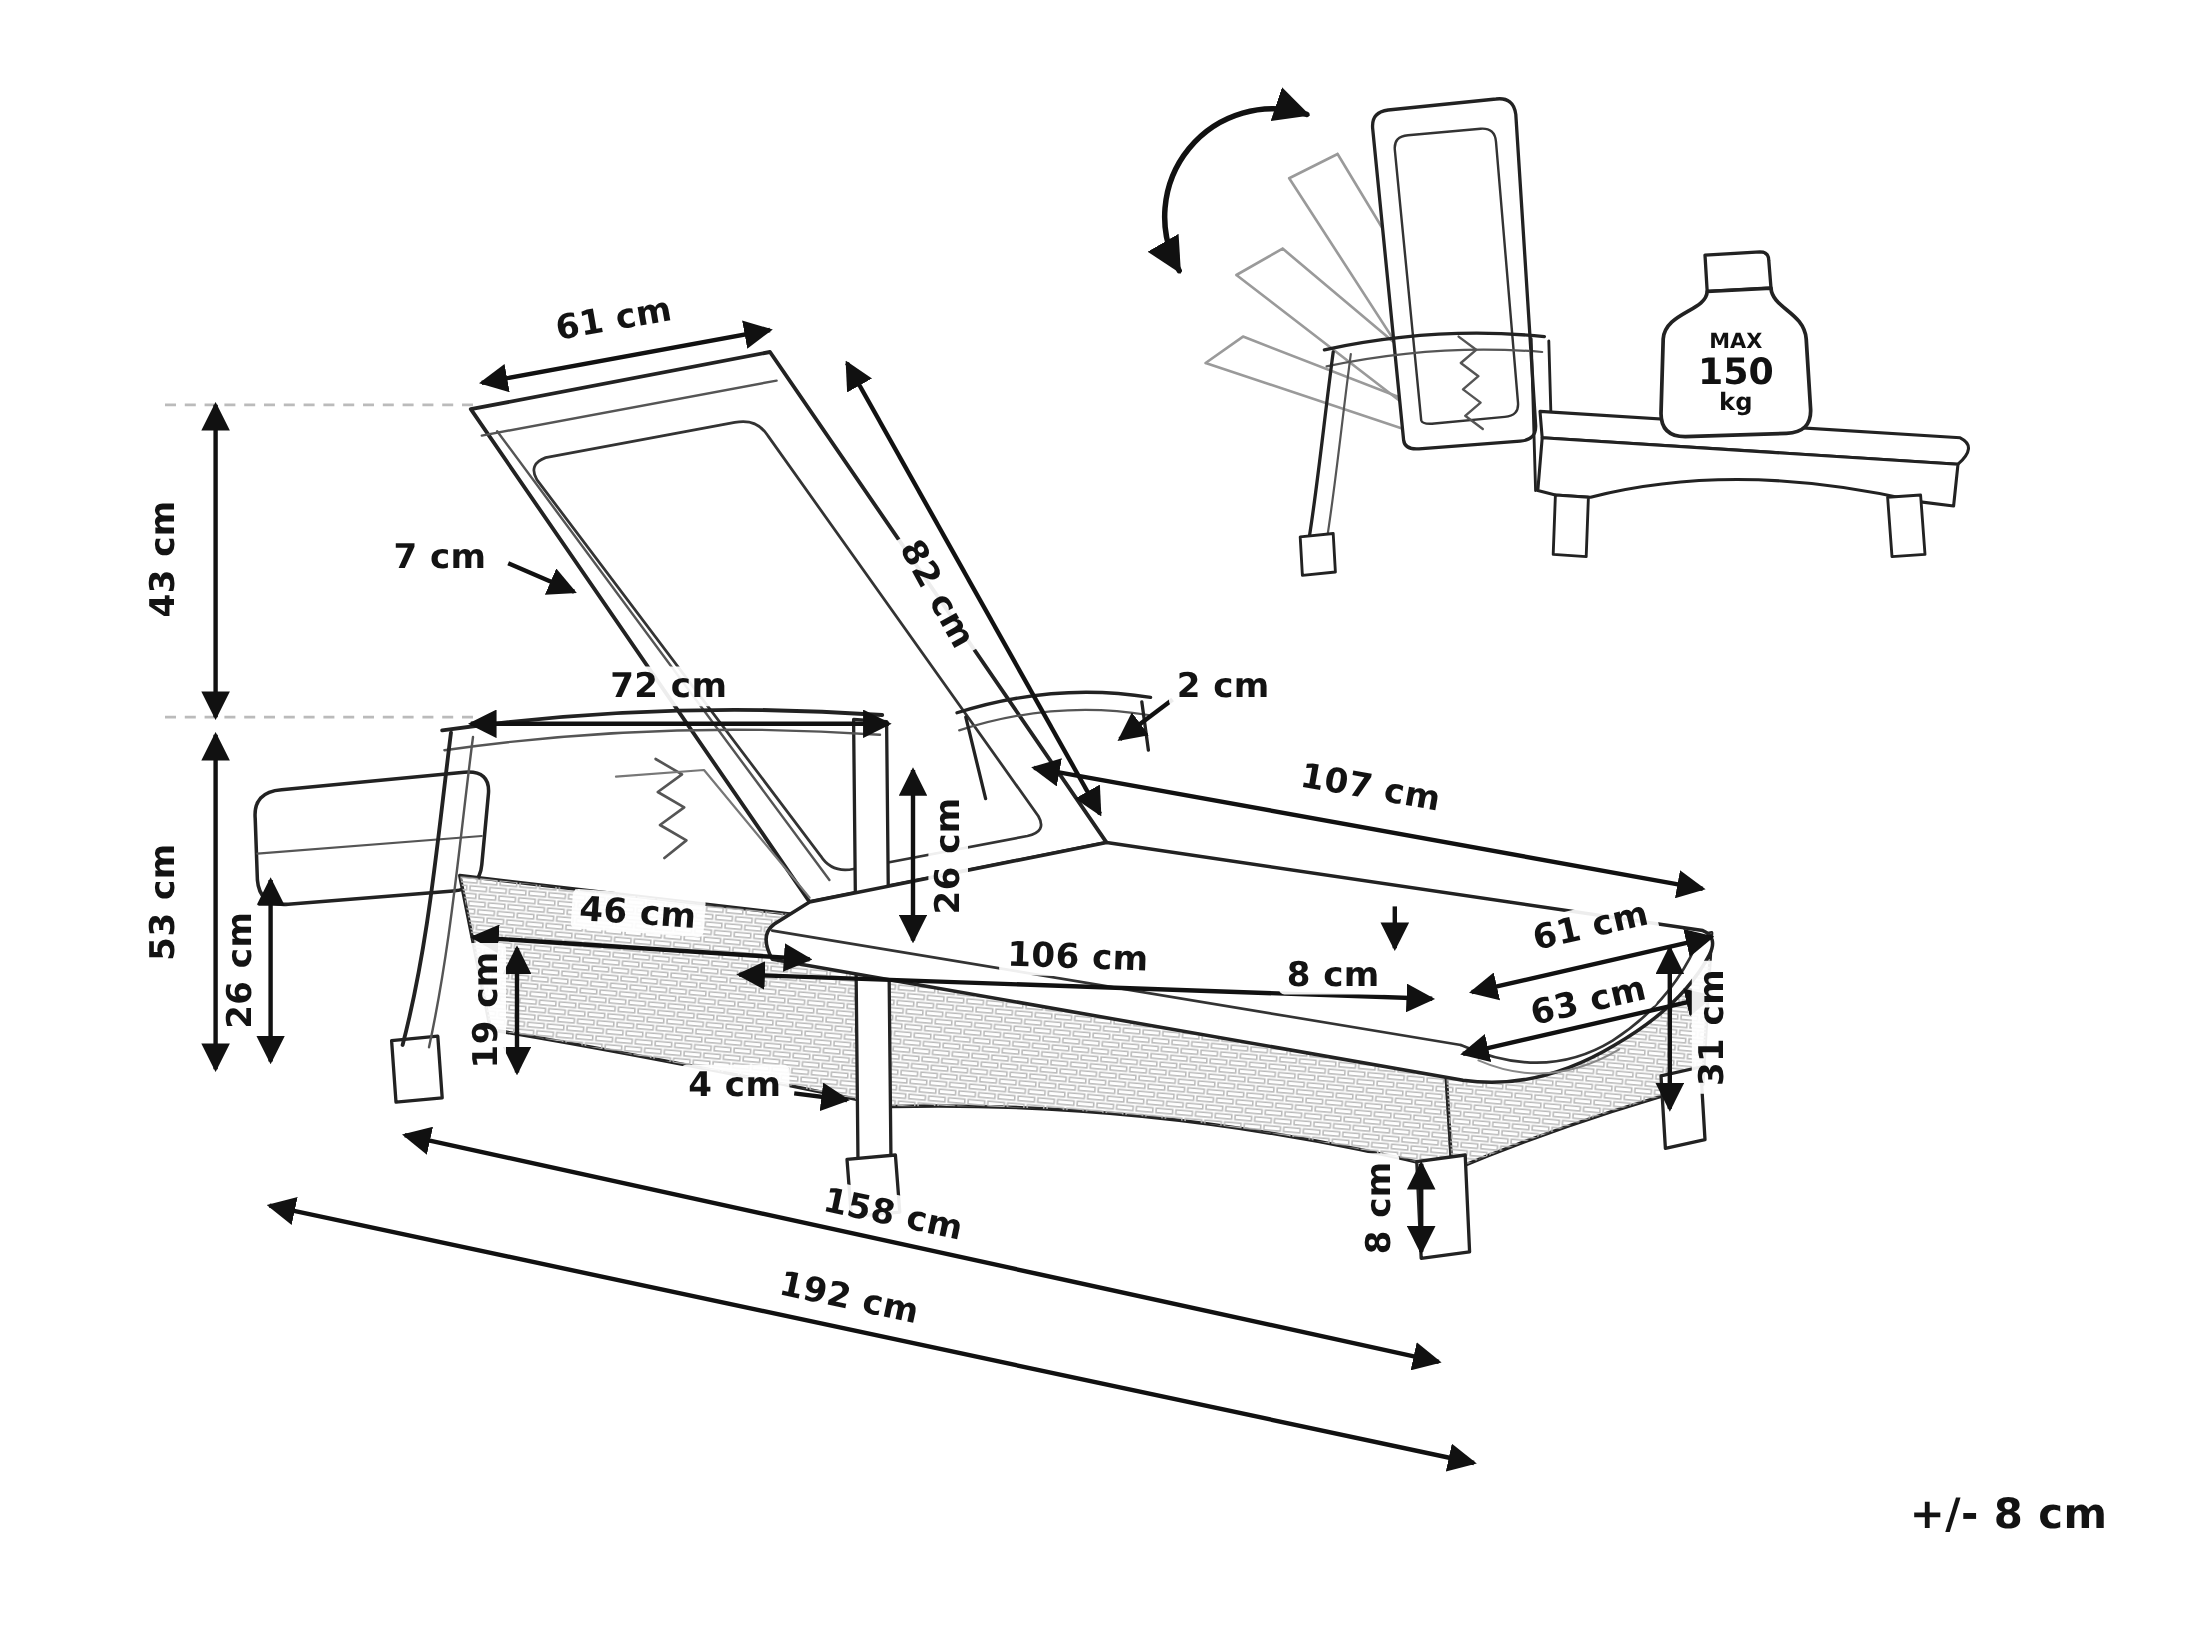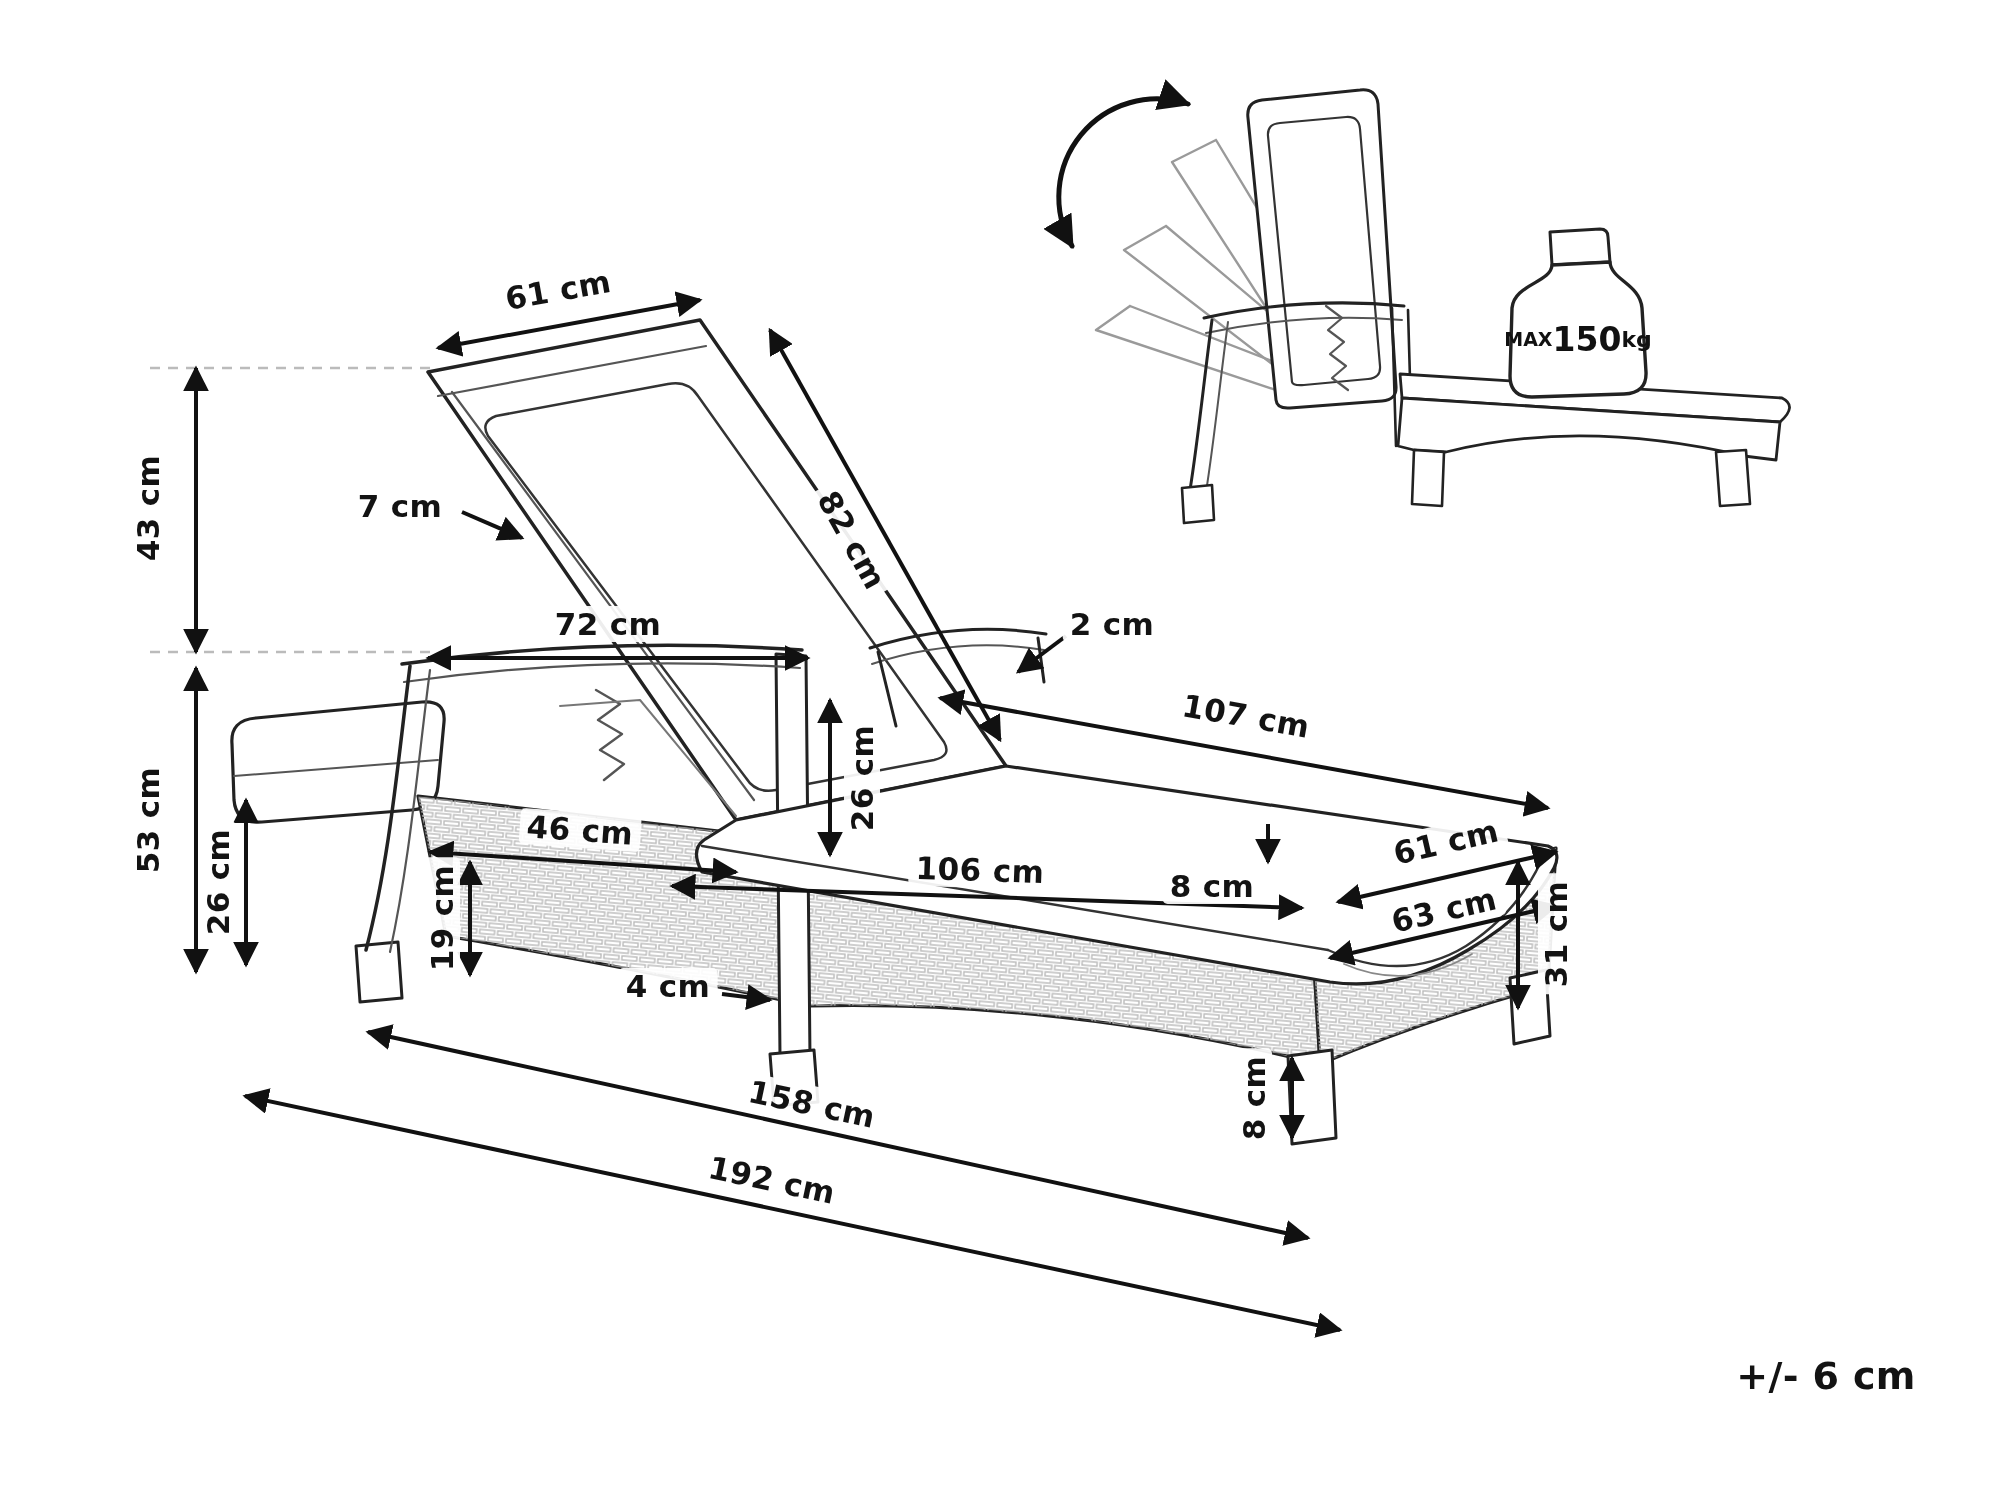--- a/index.html
+++ b/index.html
@@ -3,21 +3,21 @@
 <meta charset="utf-8">
 <style>
   html,body{margin:0;padding:0;background:#fff}
   .canvas{position:relative;width:2000px;height:1499px;background:#fff;overflow:hidden;
           font-family:"DejaVu Sans",sans-serif}
   .canvas svg{position:absolute;left:0;top:0;display:block}
   .dim{position:absolute;transform:translate(-50%,-50%) rotate(var(--r,0deg));
        font-weight:bold;font-size:31px;color:#131313;white-space:nowrap;
        background:rgba(255,255,255,.92);padding:0 7px;border-radius:5px;letter-spacing:.4px}
   .dim.big{font-size:38px;background:transparent}
-  .weight-label{position:absolute;transform:translate(-50%,-50%);display:flex;flex-direction:row;
+  .weight-label{position:absolute;transform:translate(-50%,-50%);display:flex;flex-direction:column;
        align-items:center;color:#111;font-weight:bold;line-height:1.04;text-align:center}
   .weight-label .w1{font-size:19px}
   .weight-label .w2{font-size:33px}
   .weight-label .w3{font-size:22px}
 </style>
 </head>
 <body>
 
 <div class="canvas">
 
@@ -180,15 +180,15 @@
   <div class="dim" style="left:1254px;top:1098px;--r:-90deg">8 cm</div>
   <div class="dim" style="left:812px;top:1104px;--r:12deg">158 cm</div>
   <div class="dim" style="left:772px;top:1180px;--r:12deg">192 cm</div>
 
   <div class="weight-label" style="left:1578px;top:340px">
     <span class="w1">MAX</span>
     <span class="w2">150</span>
     <span class="w3">kg</span>
   </div>
 
-  <div class="dim big" style="left:1826px;top:1376px">+/- 6 cm</div>
+  <div class="dim big" style="left:1826px;top:1376px">+/- 8 cm</div>
 
 </div>
 
 </body></html>

